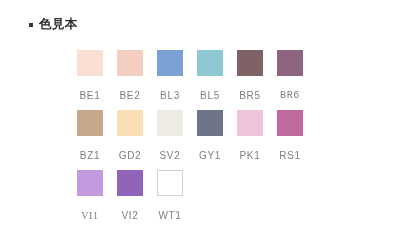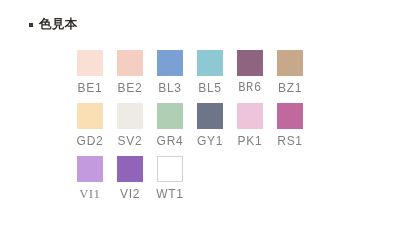--- a/index.html
+++ b/index.html
@@ -69,22 +69,22 @@
   .swatch-chip {
     width: 26px;
     height: 26px;
     box-sizing: border-box;
     display: block;
   }
   .swatch-chip.bordered {
     border: 1px solid #d2d2d2;
   }
   .swatch-label {
-    margin-top: 6px;
-    font-size: 12px;
+    margin-top: 13px;
+    font-size: 10px;
     line-height: 13px;
     color: #808080;
     letter-spacing: 0.7px;
     white-space: nowrap;
   }
 </style>
 </head>
 <body>
 
 <div class="page">
@@ -105,38 +105,38 @@
       </div>
       <div class="swatch-cell">
         <span class="swatch-chip" style="background: rgb(123, 160, 212);"></span>
         <span class="swatch-label" style="color: rgb(128, 128, 128);">BL3</span>
       </div>
       <div class="swatch-cell">
         <span class="swatch-chip" style="background: rgb(141, 200, 211);"></span>
         <span class="swatch-label" style="color: rgb(128, 128, 128);">BL5</span>
       </div>
       <div class="swatch-cell">
+        <span class="swatch-chip" style="background: rgb(127, 98, 102);"></span>
+        <span class="swatch-label" style="color: rgb(128, 128, 128);">BR5</span>
+      </div>
+      <div class="swatch-cell">
         <span class="swatch-chip" style="background: rgb(142, 100, 128);"></span>
         <span class="swatch-label" style="color: rgb(128, 128, 128); font-family: Liberation Mono, monospace;">BR6</span>
       </div>
       <div class="swatch-cell">
         <span class="swatch-chip" style="background: rgb(200, 168, 138);"></span>
         <span class="swatch-label" style="color: rgb(128, 128, 128);">BZ1</span>
       </div>
       <div class="swatch-cell">
         <span class="swatch-chip" style="background: rgb(250, 223, 180);"></span>
         <span class="swatch-label" style="color: rgb(128, 128, 128);">GD2</span>
       </div>
       <div class="swatch-cell">
         <span class="swatch-chip" style="background: rgb(238, 234, 228);"></span>
         <span class="swatch-label" style="color: rgb(128, 128, 128);">SV2</span>
-      </div>
-      <div class="swatch-cell">
-        <span class="swatch-chip" style="background: rgb(175, 207, 180);"></span>
-        <span class="swatch-label" style="color: rgb(128, 128, 128);">GR4</span>
       </div>
       <div class="swatch-cell">
         <span class="swatch-chip" style="background: rgb(110, 117, 137);"></span>
         <span class="swatch-label" style="color: rgb(128, 128, 128);">GY1</span>
       </div>
       <div class="swatch-cell">
         <span class="swatch-chip" style="background: rgb(238, 196, 218);"></span>
         <span class="swatch-label" style="color: rgb(128, 128, 128);">PK1</span>
       </div>
       <div class="swatch-cell">

